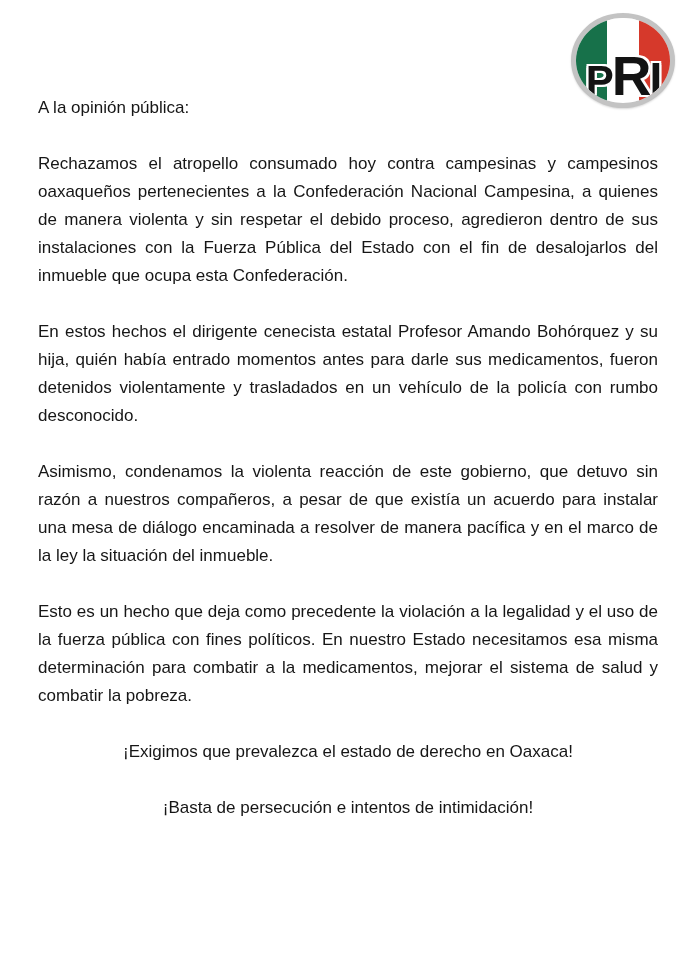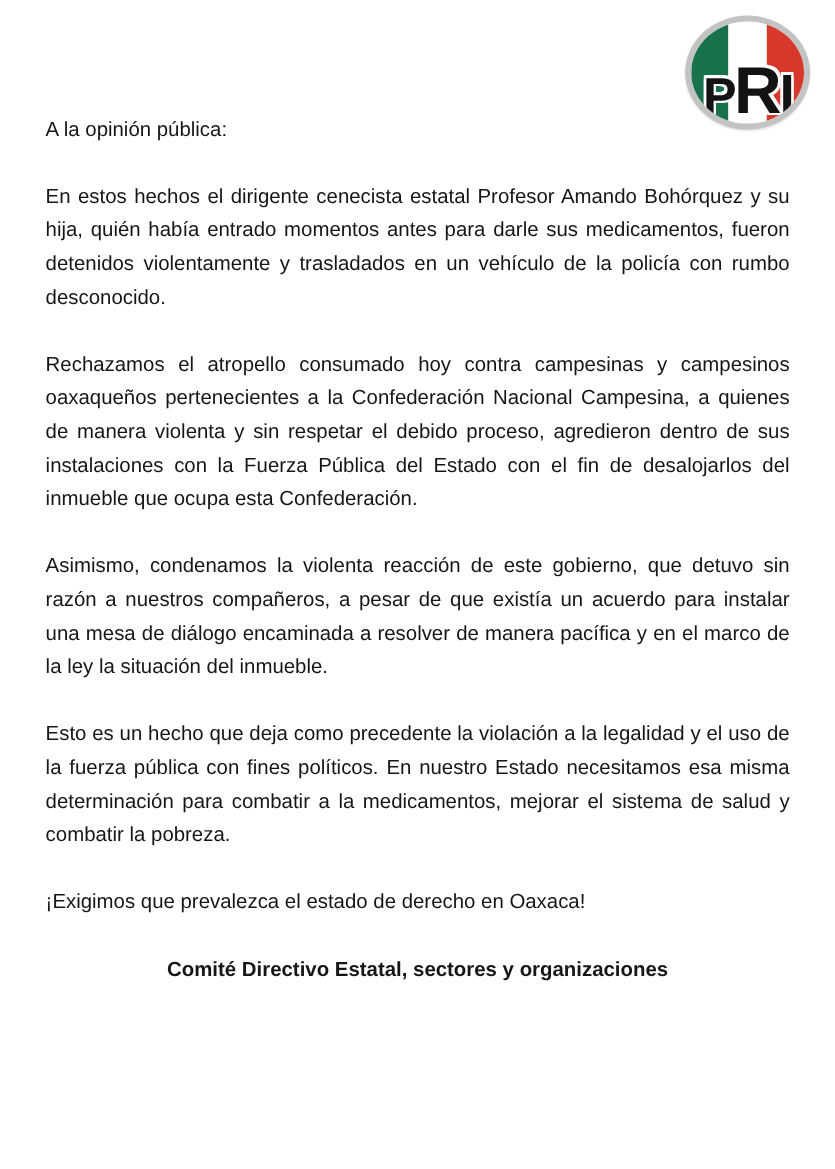--- a/index.html
+++ b/index.html
@@ -73,21 +73,21 @@
     font-size: 17px;
     line-height: 28px;
   }
   .content p { margin: 28px 0 0 0; }
   .content p:first-child { margin-top: 0; }
   .salutation { text-align: left; }
   .body-par {
     text-align: justify;
     text-justify: inter-word;
   }
-  .exclaim { text-align: left; }
+  .exclaim { text-align: center; }
   .signature {
     text-align: center;
     font-weight: bold;
   }
 </style>
 </head>
 <body>
 
 <div class="page">
 
@@ -97,21 +97,21 @@
       <div class="stripe-white"></div>
       <div class="stripe-red"></div>
     </div>
     <div class="logo-letters">
       <span class="letter-p">P</span><span class="letter-r">R</span><span class="letter-i">I</span>
     </div>
   </div>
 
   <div class="content">
     <p class="salutation">A la opinión pública:</p>
+    <p class="body-par">Rechazamos el atropello consumado hoy contra campesinas y campesinos oaxaqueños pertenecientes a la Confederación Nacional Campesina, a quienes de manera violenta y sin respetar el debido proceso, agredieron dentro de sus instalaciones con la Fuerza Pública del Estado con el fin de desalojarlos del inmueble que ocupa esta Confederación.</p>
     <p class="body-par">En estos hechos el dirigente cenecista estatal Profesor Amando Bohórquez y su hija, quién había entrado momentos antes para darle sus medicamentos, fueron detenidos violentamente y trasladados en un vehículo de la policía con rumbo desconocido.</p>
-    <p class="body-par">Rechazamos el atropello consumado hoy contra campesinas y campesinos oaxaqueños pertenecientes a la Confederación Nacional Campesina, a quienes de manera violenta y sin respetar el debido proceso, agredieron dentro de sus instalaciones con la Fuerza Pública del Estado con el fin de desalojarlos del inmueble que ocupa esta Confederación.</p>
     <p class="body-par">Asimismo, condenamos la violenta reacción de este gobierno, que detuvo sin razón a nuestros compañeros, a pesar de que existía un acuerdo para instalar una mesa de diálogo encaminada a resolver de manera pacífica y en el marco de la ley la situación del inmueble.</p>
     <p class="body-par">Esto es un hecho que deja como precedente la violación a la legalidad y el uso de la fuerza pública con fines políticos. En nuestro Estado necesitamos esa misma determinación para combatir a la medicamentos, mejorar el sistema de salud y combatir la pobreza.</p>
     <p class="exclaim">¡Exigimos que prevalezca el estado de derecho en Oaxaca!</p>
-    <p class="signature">Comité Directivo Estatal, sectores y organizaciones</p>
+    <p class="exclaim">¡Basta de persecución e intentos de intimidación!</p>
   </div>
 
 </div>
 
 </body></html>

